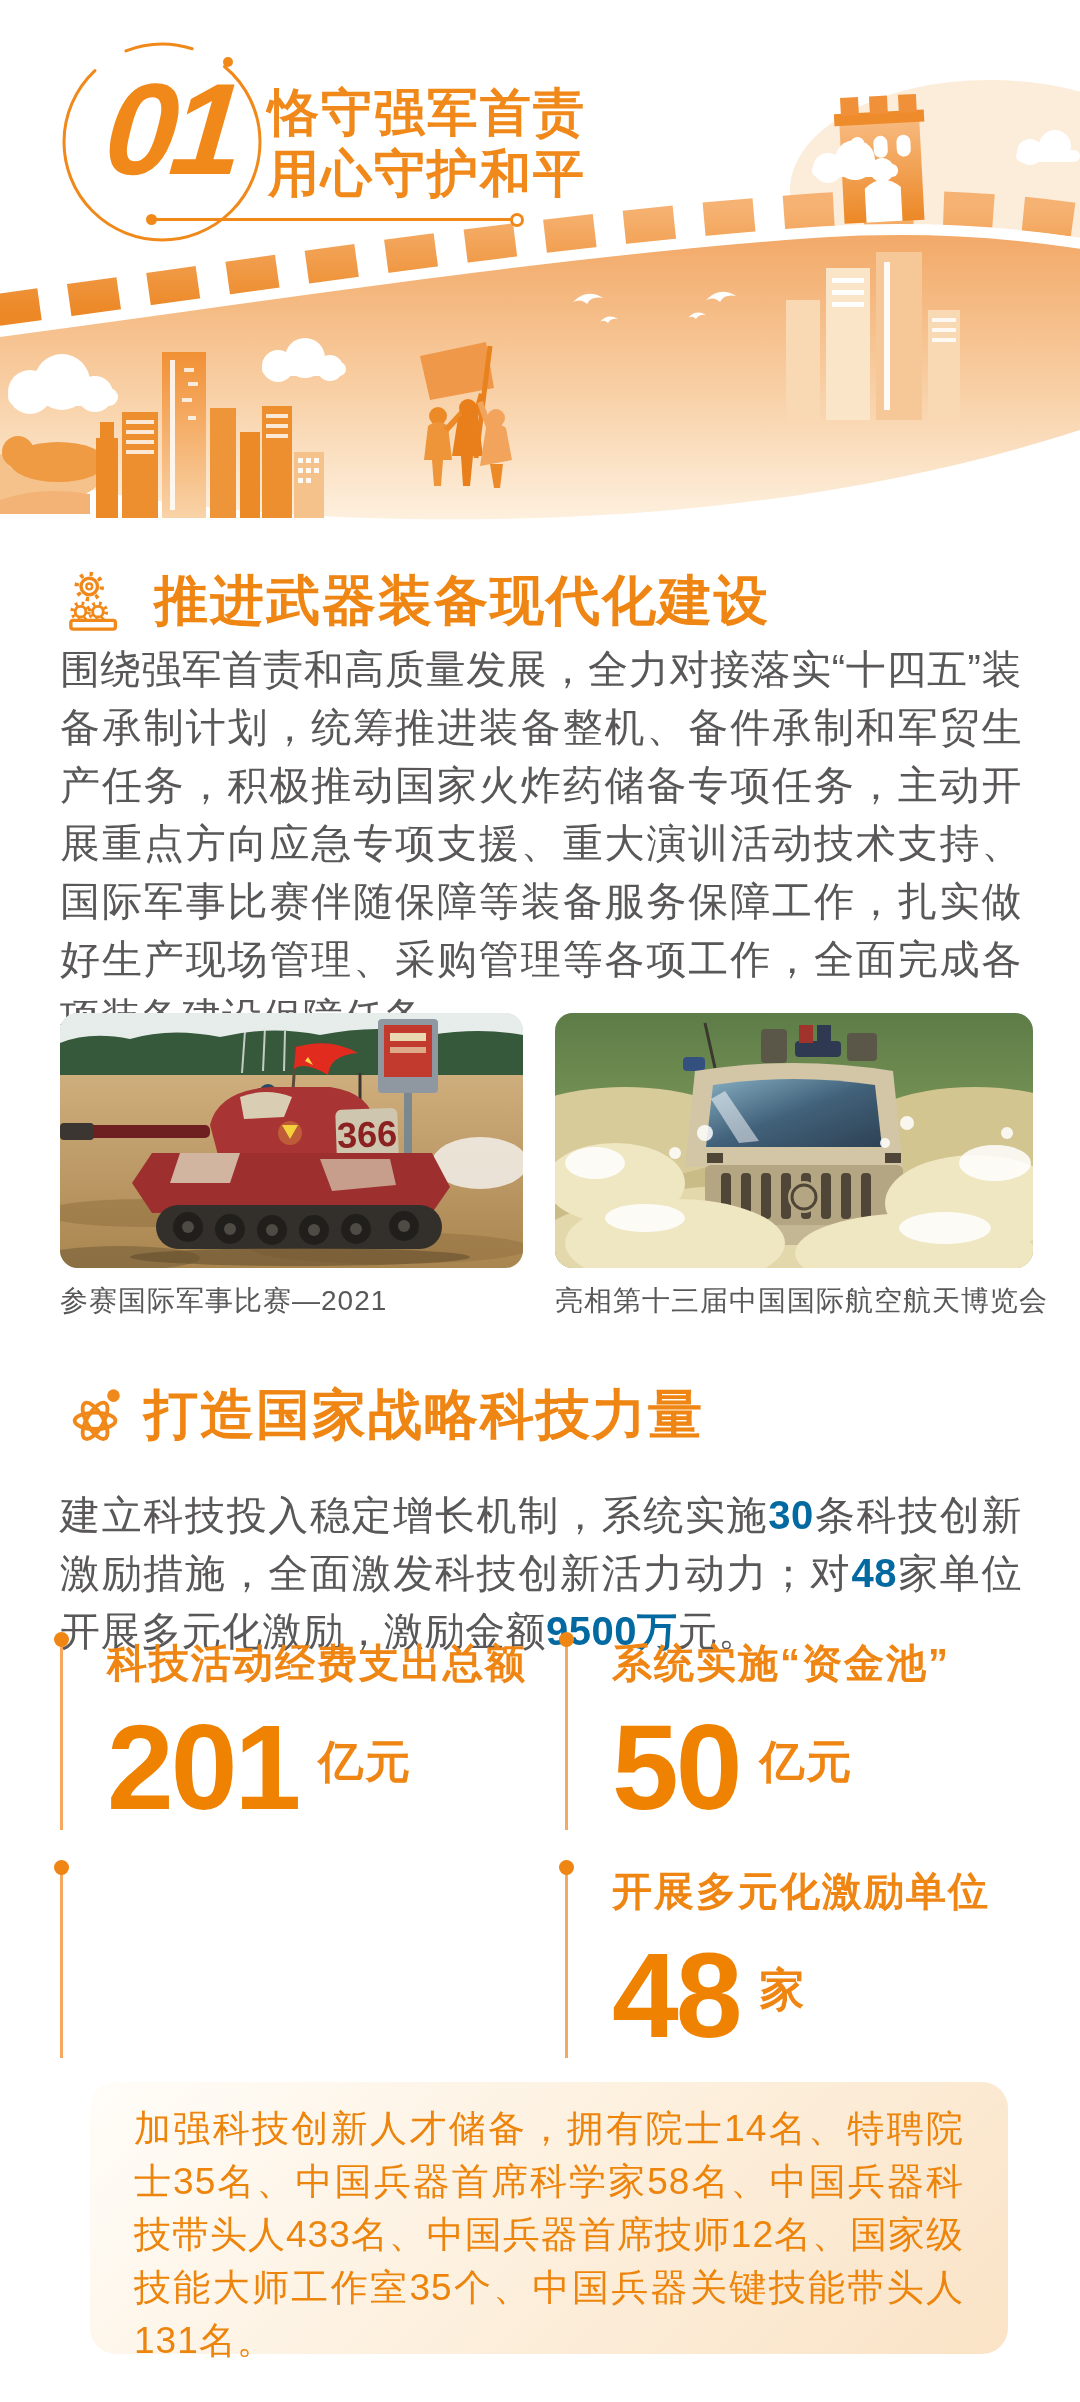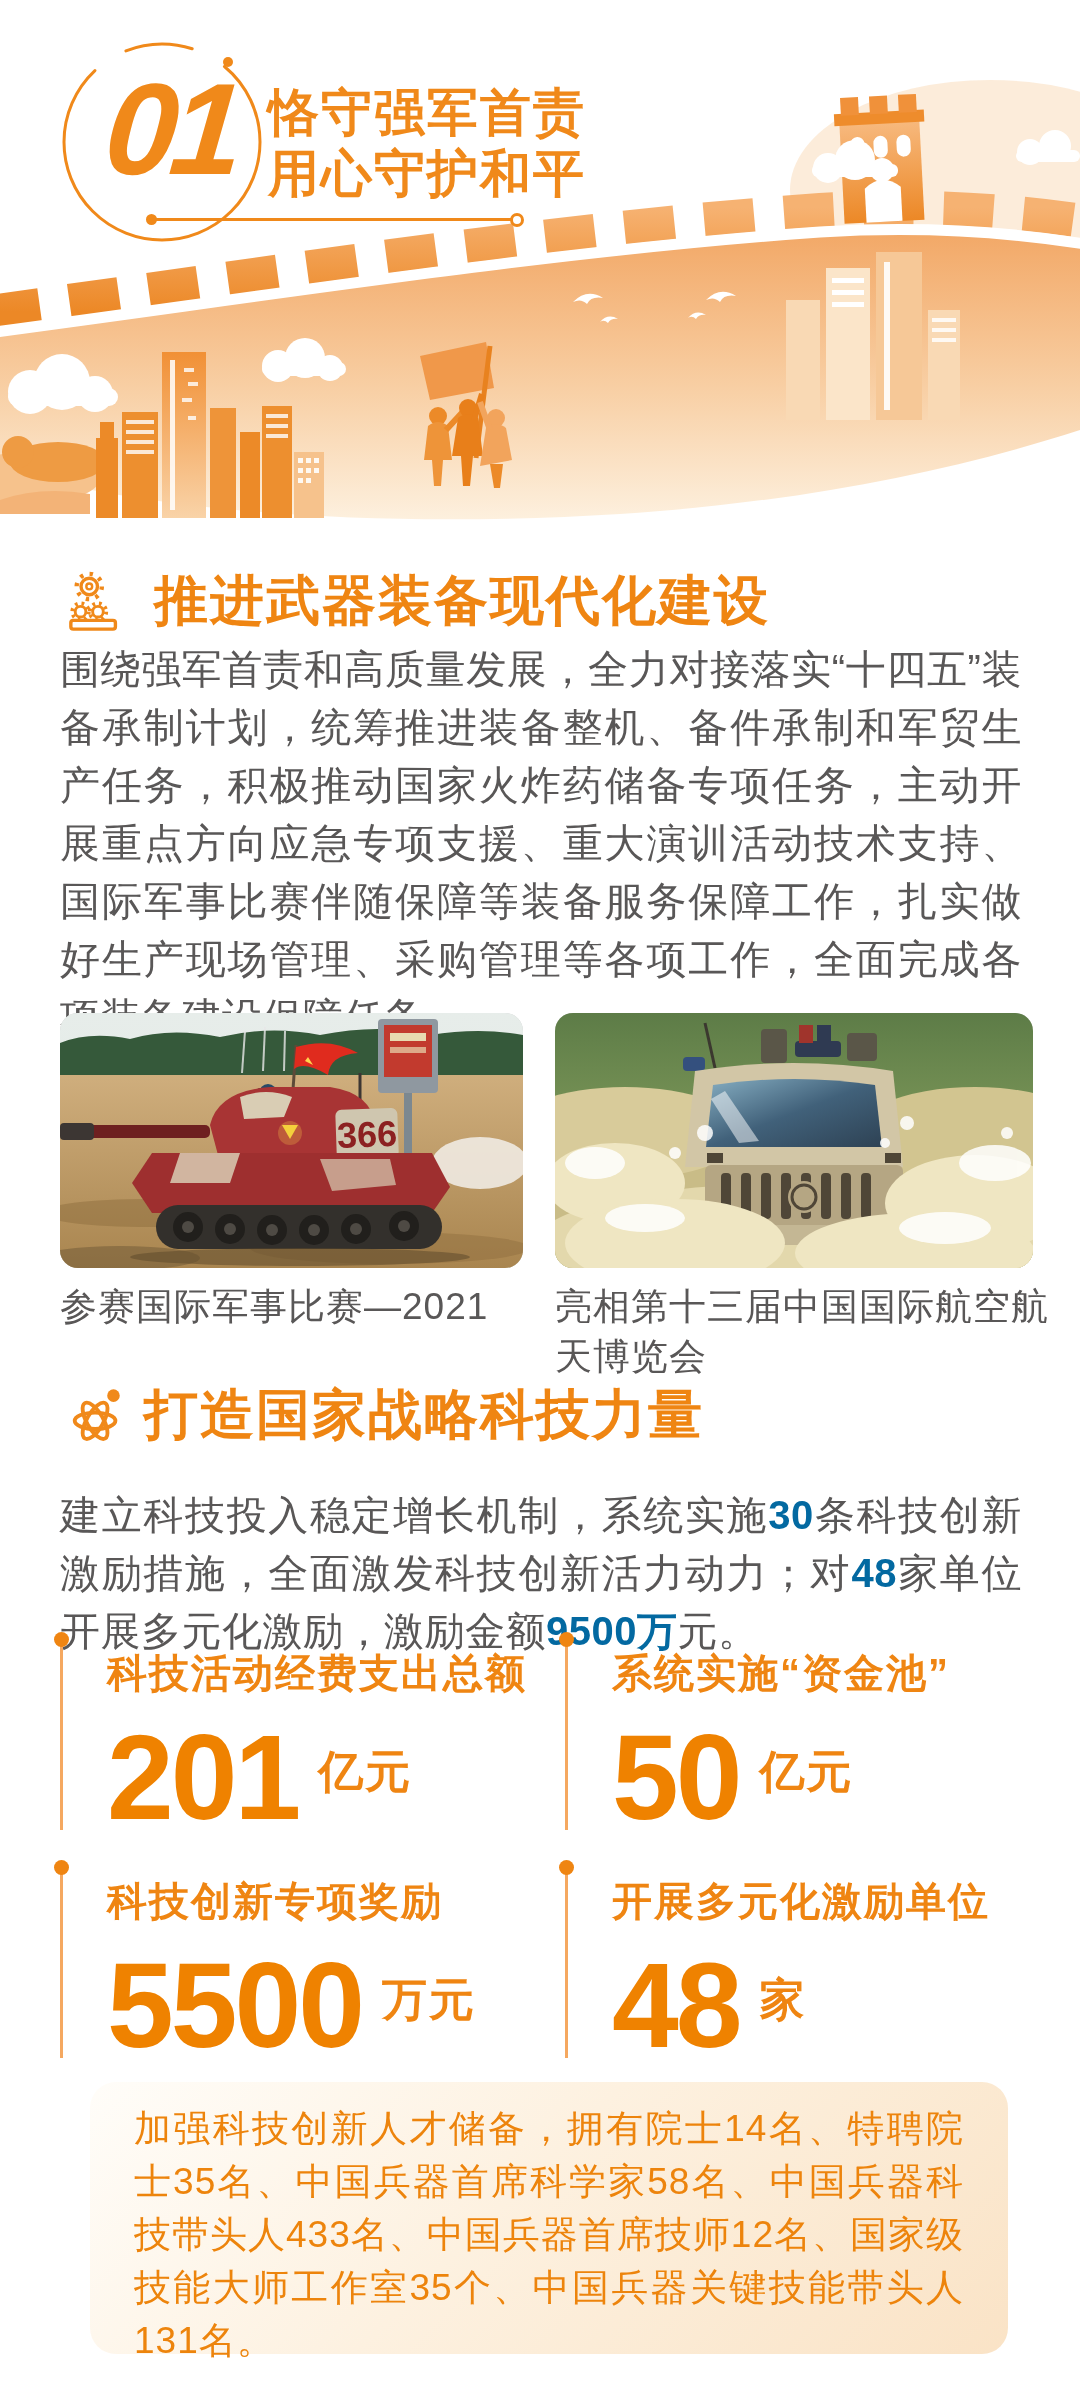--- a/index.html
+++ b/index.html
@@ -27,30 +27,30 @@
   
   .para{left:60px;width:962px;font-size:40px;line-height:58px;color:#595757;
     text-align:justify;letter-spacing:0.5px;}
   #para1{top:640px;}
   #para2{top:1486px;}
   .hl{color:#0369a1;font-weight:700;}
   
   .photo{top:1013px;height:255px;border-radius:18px;overflow:hidden;background:#ccc;}
   #photo-left{left:60px;width:463px;}
   #photo-right{left:555px;width:478px;}
-  .caption{top:1282px;font-size:37px;color:#595757;letter-spacing:1px;}
+  .caption{top:1282px;font-size:28px;color:#595757;letter-spacing:1px;}
   #caption-left{left:60px;}
   #caption-right{left:555px;}
   
   #stats{left:60px;top:1628px;width:962px;display:grid;
     grid-template-columns:505px 457px;grid-template-rows:228px 228px;}
   .stat{display:flex;}
   .stat-marker{width:3px;margin-right:44px;position:relative;background:#f5a860;height:188px;margin-top:14px;}
   .stat-marker .dot{position:absolute;left:-6px;top:-10px;width:15px;height:15px;border-radius:50%;background:#ef8512;}
-  .stat-label{font-size:40px;font-weight:700;color:#ef8512;letter-spacing:2px;margin-top:18px;}
+  .stat-label{font-size:40px;font-weight:700;color:#ef8512;letter-spacing:2px;margin-top:8px;}
   .stat-valrow{display:flex;align-items:center;margin-top:16px;}
   .stat-value{font-size:120px;font-weight:900;color:#ef8200;line-height:1;letter-spacing:-3px;}
   .stat-unit{font-size:45px;font-weight:700;color:#ef8512;margin-left:20px;padding-bottom:10px;letter-spacing:2px;}
   
   #footnote-box{left:90px;top:2082px;width:918px;height:272px;border-radius:26px;
     background:linear-gradient(135deg,#fffdf9 0%,#fdf1e0 45%,#fae3c6 100%);
     box-sizing:border-box;padding:20px 44px;}
   #footnote-text{font-size:37px;line-height:53px;color:#ed840c;text-align:justify;letter-spacing:1px;}
 </style>
 </head>
@@ -440,27 +440,20 @@
       <div class="stat-valrow">
         <span class="stat-value">50</span>
         <span class="stat-unit">亿元</span>
       </div>
     </div>
   </div>
   <div class="stat">
     <div class="stat-marker">
         <span class="dot"></span>
       </div>
-    <div>
-      <div class="stat-label">科技创新专项奖励</div>
-      <div class="stat-valrow">
-        <span class="stat-value">5500</span>
-        <span class="stat-unit">万元</span>
-      </div>
-    </div>
   </div>
   <div class="stat">
     <div class="stat-marker">
         <span class="dot"></span>
       </div>
     <div>
       <div class="stat-label">开展多元化激励单位</div>
       <div class="stat-valrow">
         <span class="stat-value">48</span>
         <span class="stat-unit">家</span>

